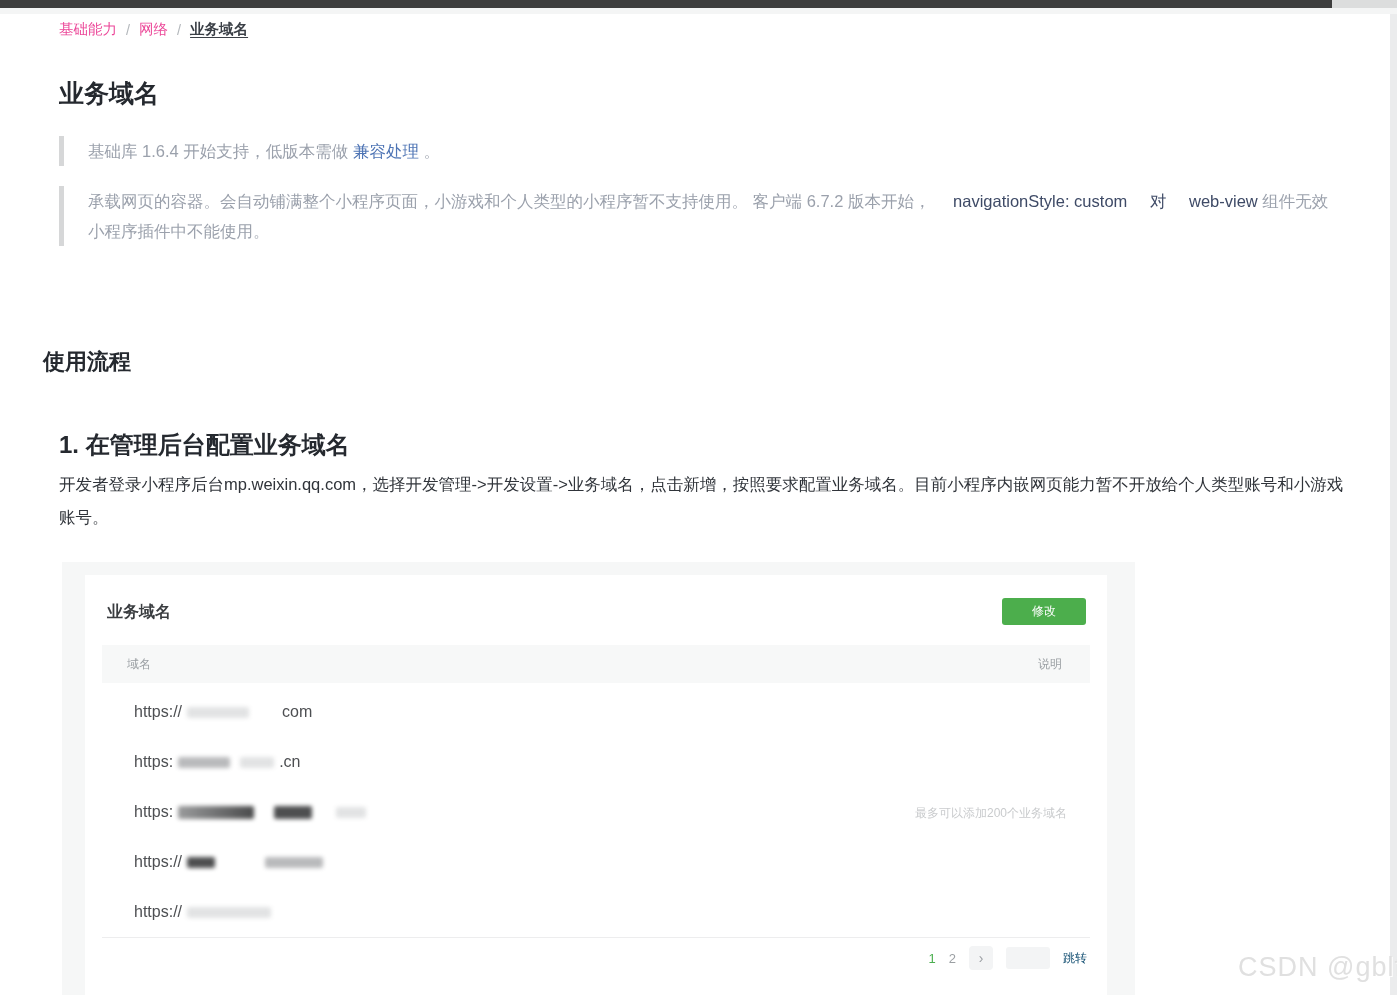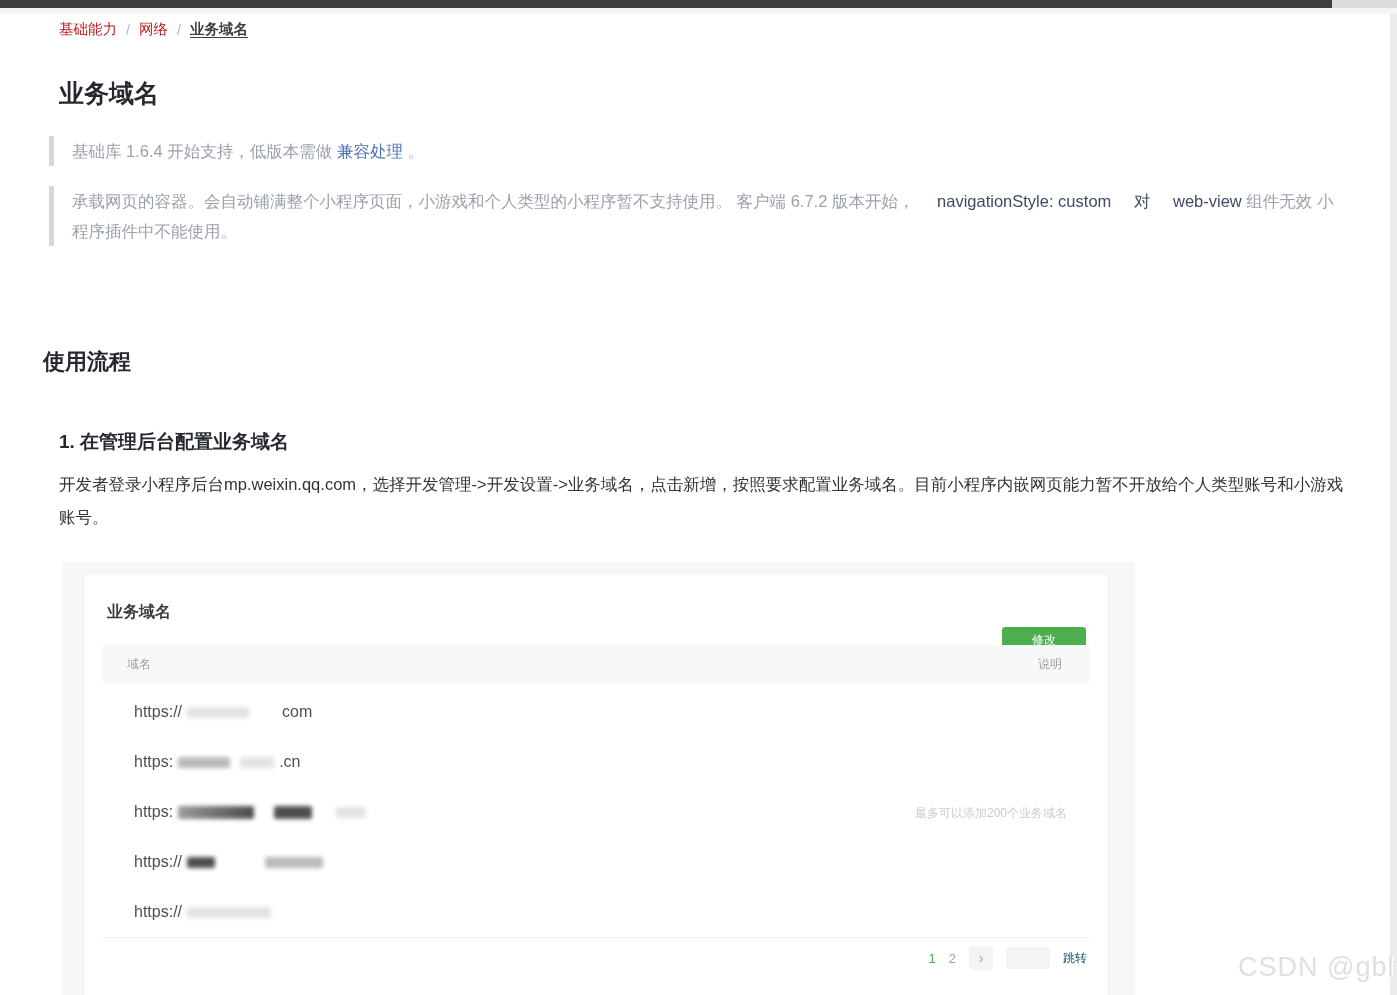--- a/index.html
+++ b/index.html
@@ -8,41 +8,41 @@
   .page { position:relative; width:1397px; height:995px; background:#ffffff; overflow:hidden; }
 
   
   .topbar { position:absolute; left:0; top:0; width:1332px; height:8px; background:#3e3e3e; }
   .topbar-right { position:absolute; left:1332px; top:0; width:65px; height:8px; background:#dcdddd; }
   .topstrip { position:absolute; left:0; top:8px; width:100%; height:6px; background:#f4f5f5; }
   .scrollstrip { position:absolute; right:0; top:14px; width:7px; height:981px; background:#ebeced; }
 
   
   .breadcrumb { position:absolute; left:59px; top:20px; font-size:14.5px; color:#8f959c; display:flex; gap:9px; align-items:center; }
-  .crumb { color:#b91c1c; cursor:pointer; }
+  .crumb { color:#ec4899; cursor:pointer; }
   .crumb-sep { color:#b4b8bc; }
   .crumb-active { color:#3a3f46; font-weight:700; text-decoration:underline; text-underline-offset:3px; }
 
   
   .h1 { position:absolute; left:59px; top:77px; font-size:25px; font-weight:700; color:#25292f; }
-  .quote { position:absolute; left:49px; width:1286px; border-left:5px solid #d6d7d8; padding-left:18px; font-size:16.5px; color:#9ba1ac; line-height:30px; }
+  .quote { position:absolute; left:59px; width:1286px; border-left:5px solid #d6d7d8; padding-left:24px; font-size:16.5px; color:#9ba1ac; line-height:30px; }
   .quote1 { top:136px; }
   .quote2 { top:186px; }
   .doc-link { color:#4f75b5; cursor:pointer; }
   .code-navy { color:#3e4a66;margin-left:18px; }
   .intro { position:absolute; left:59px; top:268px; font-size:16.5px; color:#30343a; }
   .h2 { position:absolute; left:43px; top:347px; font-size:22px; font-weight:700; color:#25292f; }
-  .h3 { position:absolute; left:59px; top:429px; font-size:19px; font-weight:700; color:#25292f;text-align:right; }
+  .h3 { position:absolute; left:59px; top:429px; font-size:24px; font-weight:700; color:#25292f;text-align:right; }
   .step-body { position:absolute; left:59px; top:468px; width:1288px; font-size:16.5px; color:#30343a; line-height:33px; }
 
   
   .shot { position:absolute; left:62px; top:562px; width:1073px; height:433px; background:#f6f7f7; }
   .panel { position:absolute; left:23px; top:13px; width:1022px; height:420px; background:#ffffff; }
   .panel-title { position:absolute; left:22px; top:27px; font-size:16px; font-weight:700; color:#3a3d40; }
-  .modify-btn { position:absolute; right:21px; top:23px; width:84px; height:27px; background:#4cae4c; border:none; border-radius:3px; color:#ffffff; font-size:12px; font-family:inherit; cursor:pointer;margin-top:29px; }
+  .modify-btn { position:absolute; right:21px; top:23px; width:84px; height:27px; background:#4cae4c; border:none; border-radius:3px; color:#ffffff; font-size:12px; font-family:inherit; cursor:pointer; }
   .thead { position:absolute; left:17px; top:70px; width:988px; height:38px; background:#f7f8f8; font-size:12px; color:#9a9fa3; }
   .th-domain { position:absolute; left:25px; top:0; line-height:38px; }
   .th-desc { position:absolute; right:28px; top:0; line-height:38px; }
   .trow { position:absolute; left:17px; width:988px; height:50px; font-size:16px; color:#4d4f52; }
   .trow .cell { position:absolute; left:32px; top:0; line-height:50px; white-space:nowrap; }
   .row0 { top:112px; } .row1 { top:162px;text-decoration:underline; } .row2 { top:212px; } .row3 { top:262px; } .row4 { top:312px; }
 
   
   .rb { display:inline-block; height:11px; border-radius:2px; vertical-align:middle; filter:blur(2.2px); margin:0 5px; }
   .rb-f { background:#e2e3e4; }

